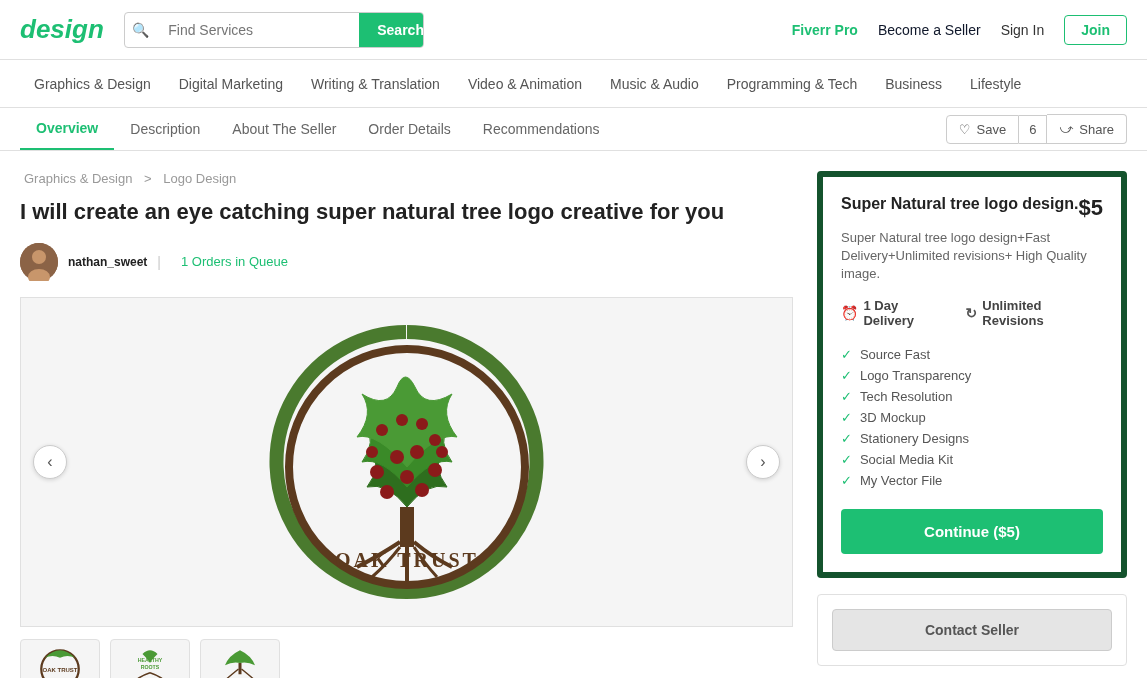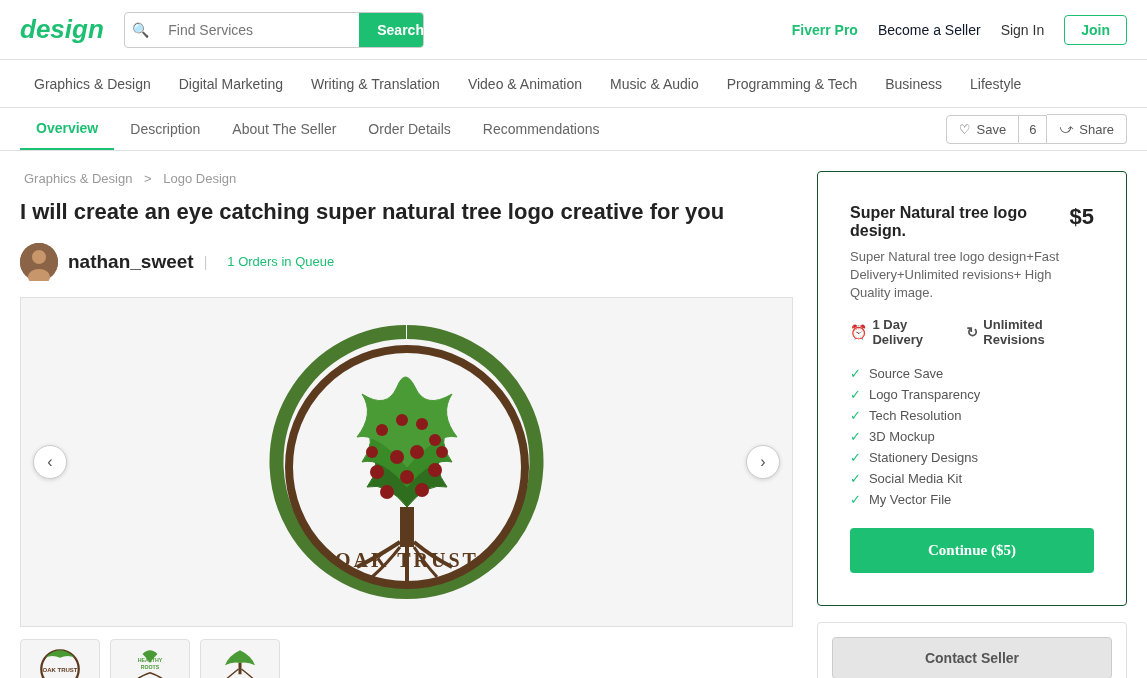--- a/index.html
+++ b/index.html
@@ -38,50 +38,50 @@
 
     
     .breadcrumb { font-size: 13px; color: #1dbf73; margin-bottom: 12px; }
     .breadcrumb span { color: #999; margin: 0 4px; }
 
     
     .gig-title { font-size: 22px; font-weight: 600; color: #222; margin-bottom: 16px; line-height: 1.3; }
 
     
     .seller-info { display: flex; align-items: center; gap: 10px; margin-bottom: 16px; }
-    .seller-name { color: #222; font-weight: 600; font-size: 19px; }
+    .seller-name { color: #222; font-weight: 600; font-size: 12px; }
     .seller-orders { color: #1dbf73; font-size: 13px; margin-left: 10px; cursor: pointer; }
 
     
     .carousel-wrap { position: relative; width: 100%; height: 330px; background: #f5f5f5; border: 1px solid #e0e0e0; display: flex; align-items: center; justify-content: center; overflow: hidden; }
     .carousel-arrow { position: absolute; top: 50%; transform: translateY(-50%); background: #fff; border: 1px solid #ccc; border-radius: 50%; width: 34px; height: 34px; display: flex; align-items: center; justify-content: center; cursor: pointer; font-size: 16px; color: #555; z-index: 10; box-shadow: 0 1px 4px rgba(0,0,0,0.15); }
     .carousel-arrow.left { left: 12px; }
     .carousel-arrow.right { right: 12px; }
 
     
     .tree-logo-area { width: 320px; height: 300px; display: flex; align-items: center; justify-content: center; }
 
     
     .thumbnails { display: flex; gap: 10px; margin-top: 12px; }
     .thumb { width: 80px; height: 60px; border: 1px solid #e0e0e0; border-radius: 4px; background: #f5f5f5; display: flex; align-items: center; justify-content: center; overflow: hidden; cursor: pointer; }
     .thumb svg { width: 60px; height: 50px; }
 
     
-    .package-card { border: 1px solid #14532d; border-radius: 4px; padding: 32px; margin-bottom: 16px; }
+    .package-card { border: 6px solid #14532d; border-radius: 4px; padding: 18px; margin-bottom: 16px; }
     .package-header { display: flex; justify-content: space-between; align-items: flex-start; margin-bottom: 8px; }
     .package-name { font-size: 16px; font-weight: 700; color: #222; }
     .package-price { font-size: 22px; font-weight: 700; color: #222; }
     .package-desc { font-size: 13px; color: #666; margin-bottom: 14px; line-height: 1.4; }
     .package-meta { display: flex; gap: 16px; margin-bottom: 16px; }
     .meta-item { display: flex; align-items: center; gap: 5px; font-size: 13px; color: #444; font-weight: 600; }
     .meta-icon { color: #555; font-size: 14px; }
     .features-list { list-style: none; margin-bottom: 18px; }
     .features-list li { display: flex; align-items: center; gap: 8px; font-size: 13px; color: #555; padding: 3px 0; }
     .check-icon { color: #1dbf73; font-size: 13px; }
-    .continue-btn { width: 100%; background: #1dbf73; color: #fff; border: none; padding: 14px; border-radius: 4px; font-size: 15px; font-weight: 600; cursor: pointer; font-family: Liberation Serif, serif; }
+    .continue-btn { width: 100%; background: #1dbf73; color: #fff; border: none; padding: 14px; border-radius: 4px; font-size: 15px; font-weight: 600; cursor: pointer; }
     .contact-btn { width: 100%; background: #e5e5e5; color: #555; border: 1px solid #ccc; padding: 12px; border-radius: 4px; font-size: 14px; font-weight: 600; cursor: pointer; margin-top: 0; }
     .contact-card { border: 1px solid #e0e0e0; border-radius: 4px; padding: 14px; }
 
     
     .avatar-circle { width: 38px; height: 38px; border-radius: 50%; background: #8B6346; display: flex; align-items: center; justify-content: center; }
   </style>
 </head>
 <body>
 
 <div class="header">
@@ -237,21 +237,21 @@
           <span>1 Day Delivery</span>
         </div>
         <div class="meta-item">
           <span class="meta-icon">↻</span>
           <span>Unlimited Revisions</span>
         </div>
       </div>
       <ul class="features-list">
         <li>
           <span class="check-icon">✓</span>
-          <span>Source Save</span>
+          <span>Source Fast</span>
         </li>
         <li>
           <span class="check-icon">✓</span>
           <span>Logo Transparency</span>
         </li>
         <li>
           <span class="check-icon">✓</span>
           <span>Tech Resolution</span>
         </li>
         <li>

